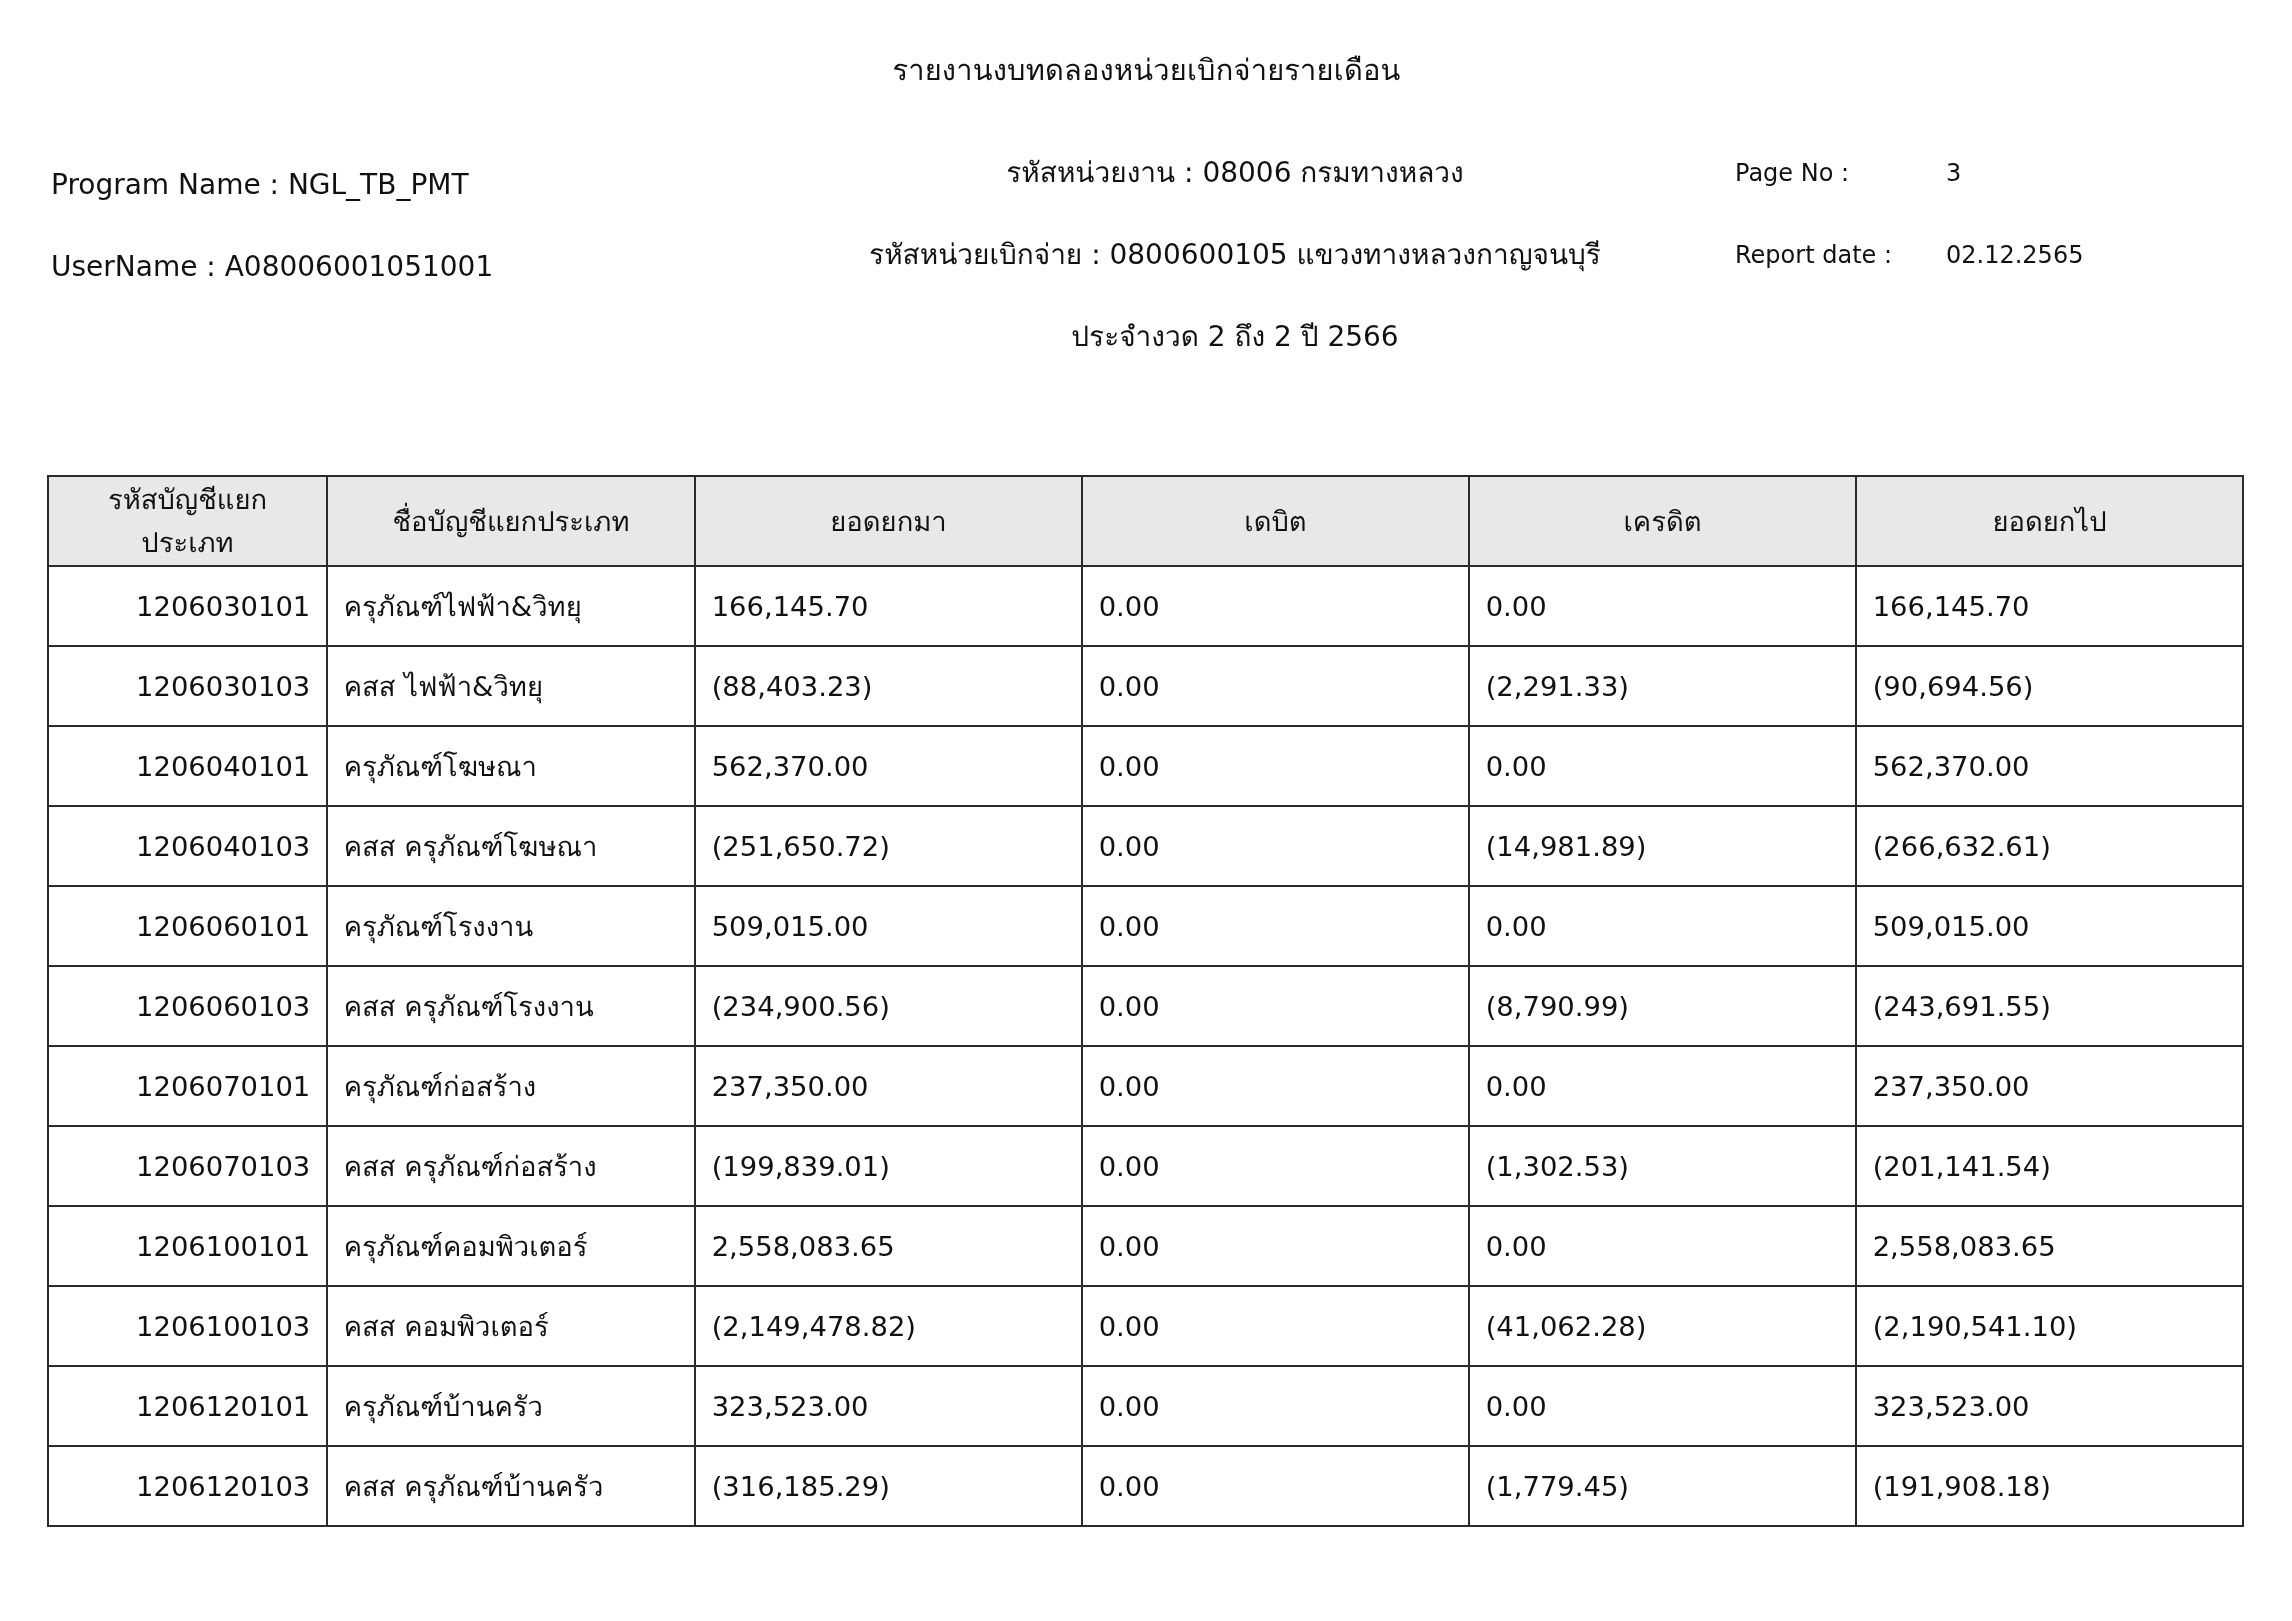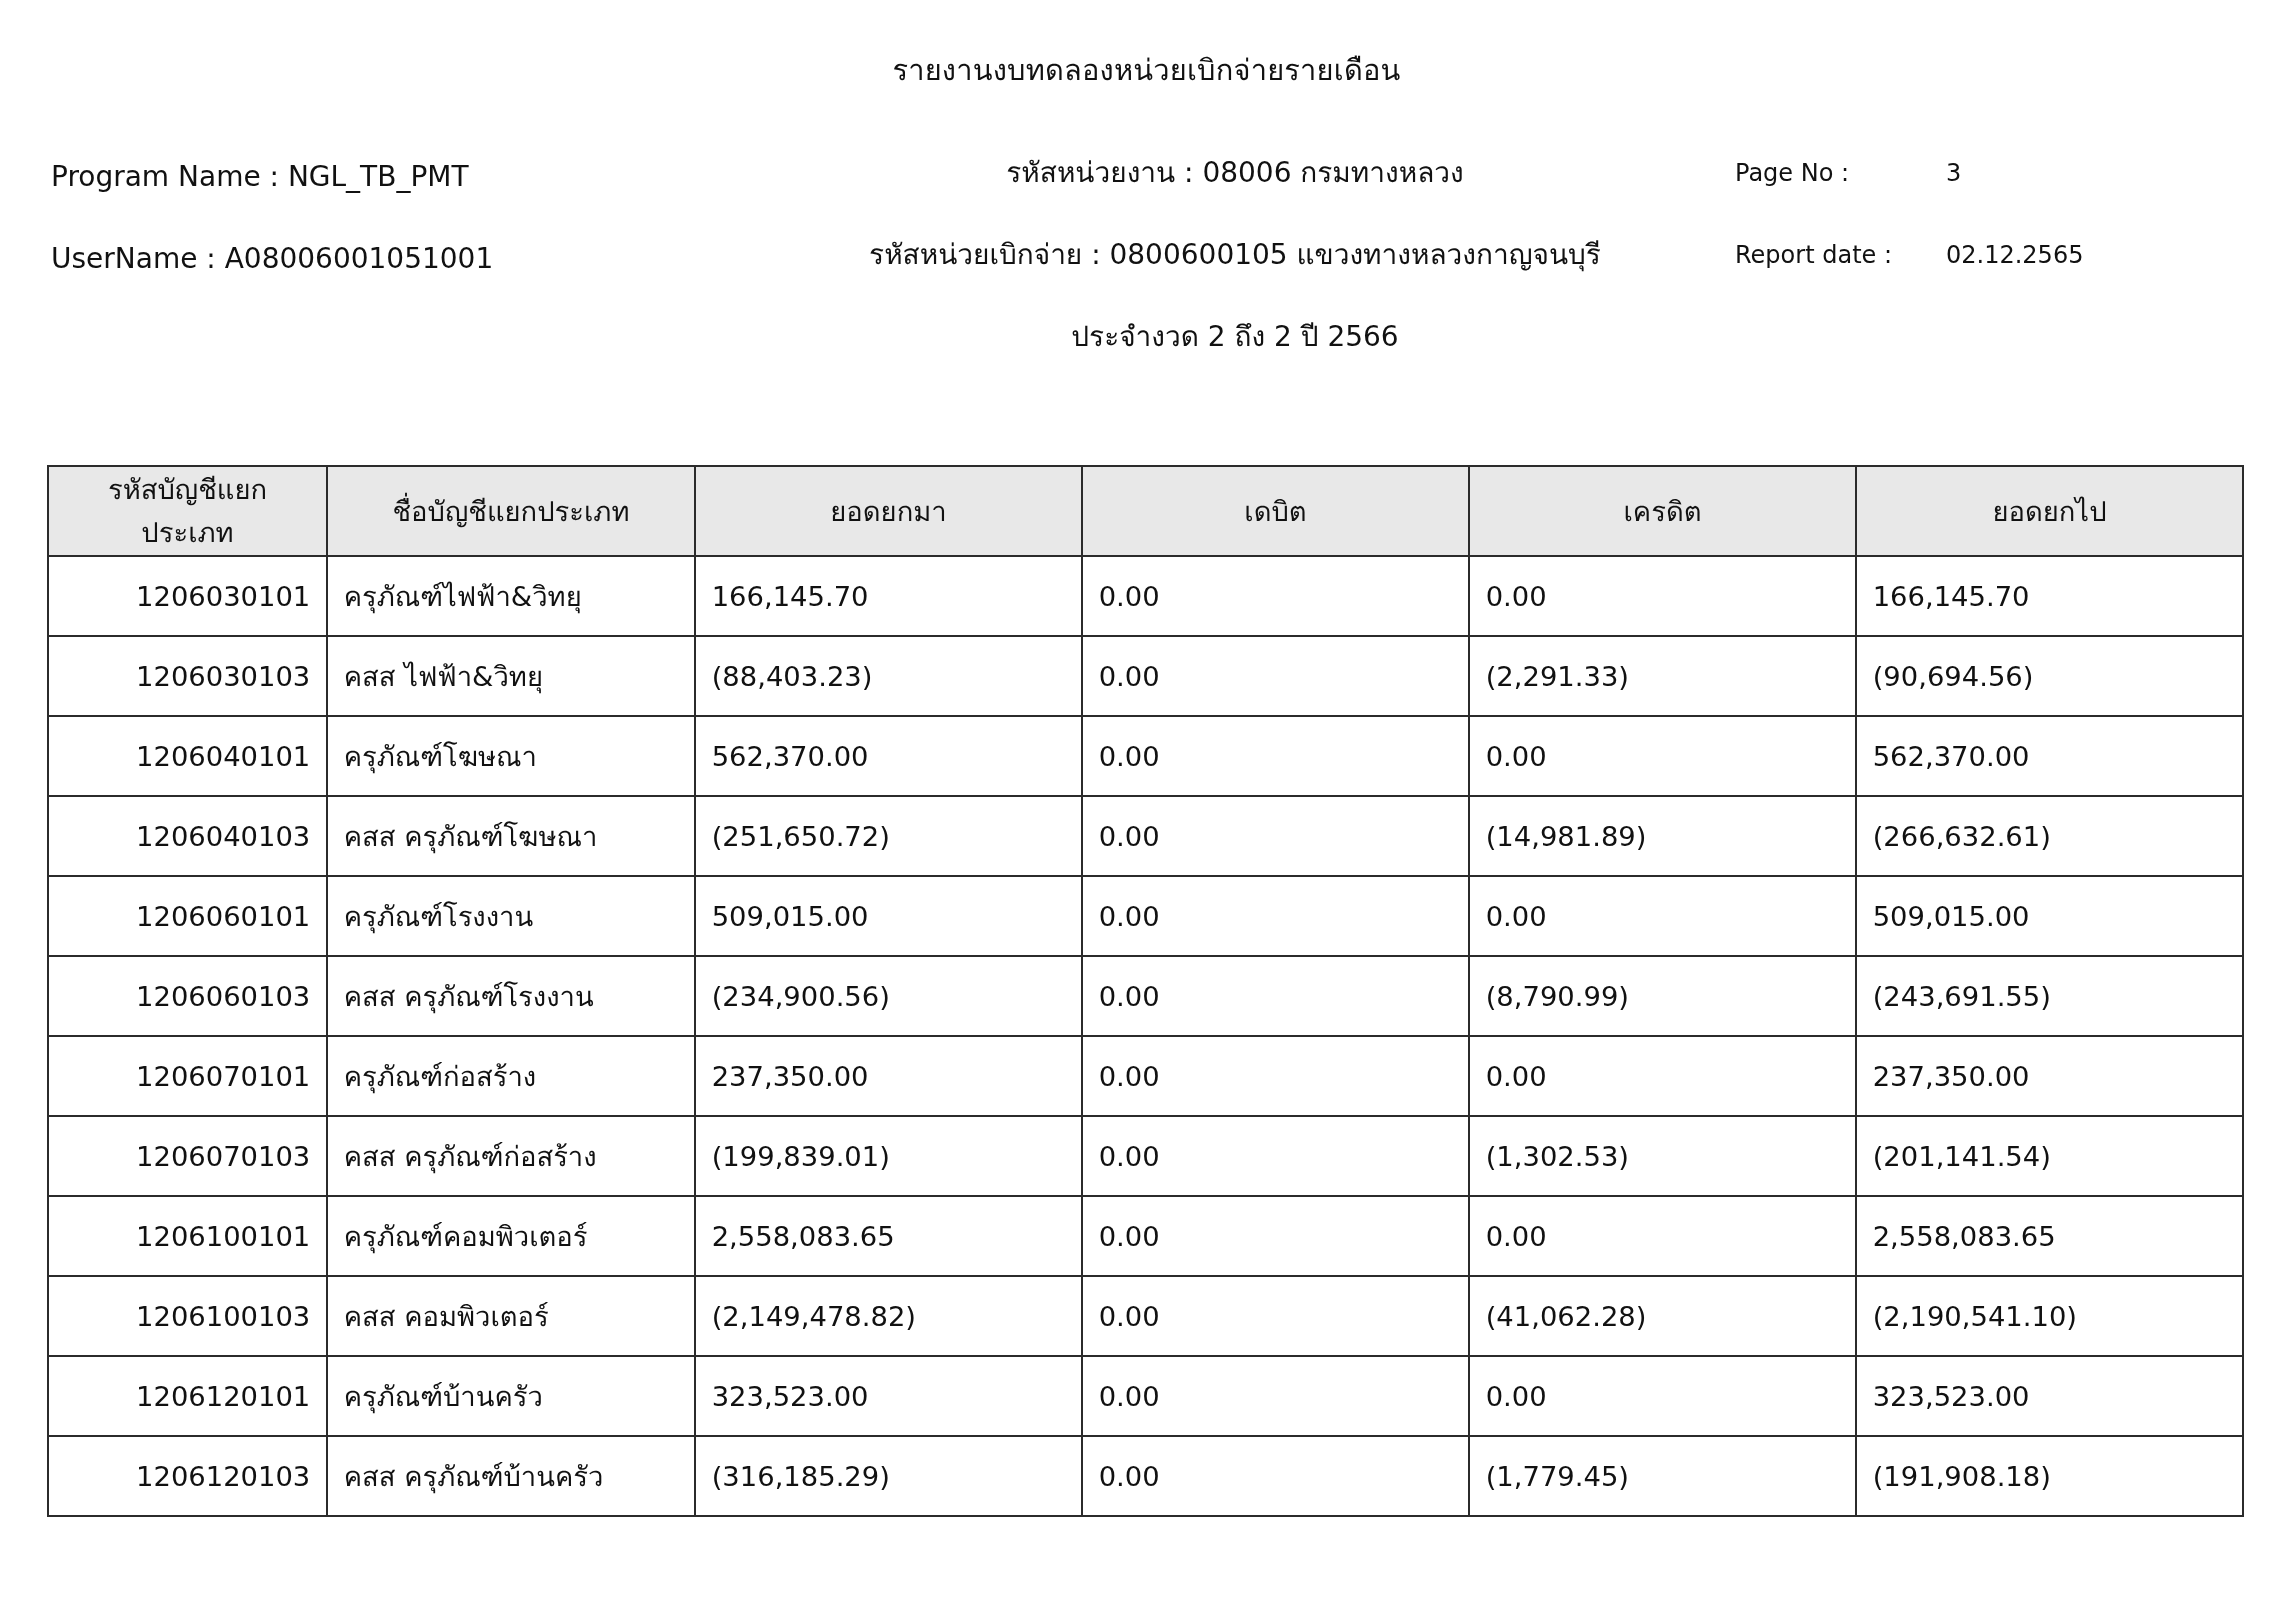--- a/index.html
+++ b/index.html
@@ -29,21 +29,21 @@
     letter-spacing: 0.2px;
   }
   .meta {
     position: relative;
     margin-top: 39px;
     height: 206px;
   }
   .meta-left {
     position: absolute;
     left: 51px;
-    top: 4px;
+    top: 12px;
     font-size: 28px;
     line-height: 82px;
   }
   .meta-center {
     position: absolute;
     left: 745px;
     top: 0;
     width: 980px;
     text-align: center;
     font-size: 28px;
@@ -64,21 +64,21 @@
     width: 211px;
   }
   .meta-right .value {
     display: inline-block;
   }
   .meta-left .row, .meta-center .row {
     white-space: nowrap;
   }
   table.ledger {
     position: absolute;
-    top: 418px;
+    top: 428px;
     left: 47px;
     width: 2196px;
     border-collapse: collapse;
     table-layout: fixed;
     border-radius: 23px;
   }
   table.ledger th, table.ledger td {
     border: 2px solid #2b2b2b;
     font-size: 27.4px;
     height: 80px;

